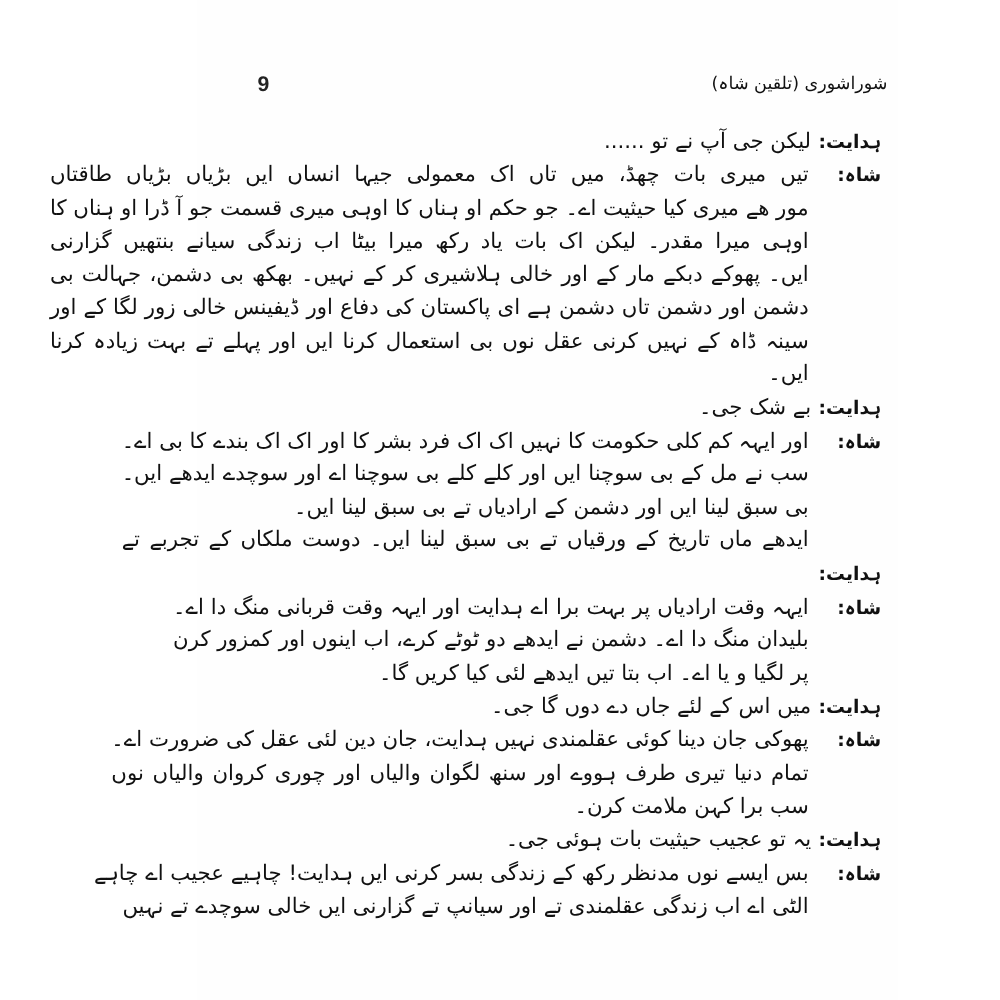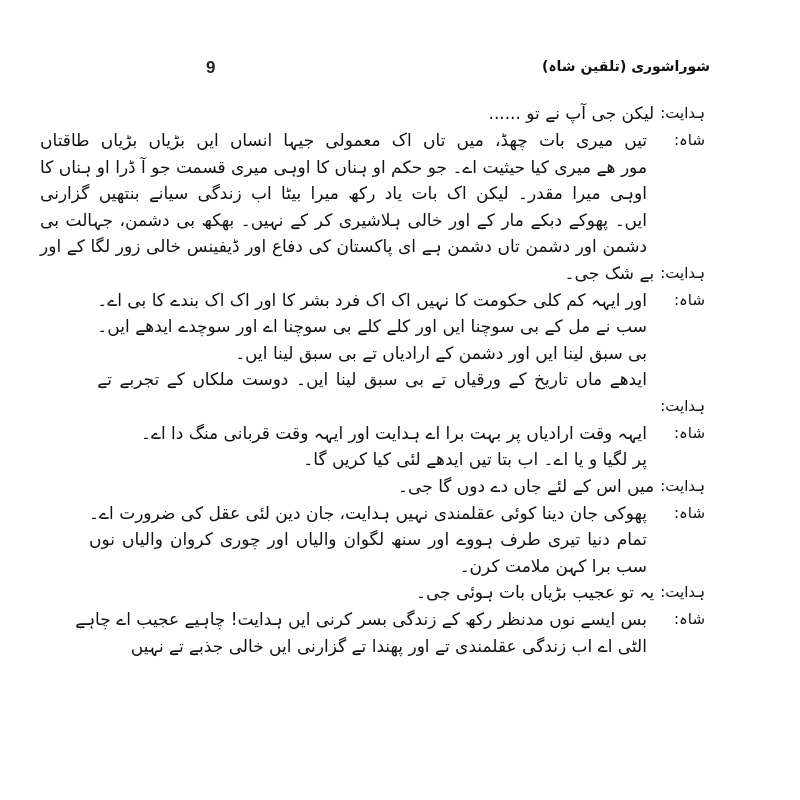--- a/index.html
+++ b/index.html
@@ -2,24 +2,24 @@
 <html><head>
 <meta charset="utf-8">
 <style>
   html, body { margin:0; padding:0; }
   body { width:800px; height:800px; background:#ffffff; position:relative; overflow:hidden;
          font-family:"DejaVu Sans", sans-serif; color:#111; }
   .page { position:absolute; left:158px; top:0; width:560px; height:800px; background:#fefefe; }
   .header { position:absolute; top:58px; left:160px; width:550px; height:30px; }
   .page-num { position:absolute; left:46px; top:0; font-family:"Liberation Sans", sans-serif;
               font-size:17px; font-weight:bold; color:#222; }
-  .running-title { position:absolute; right:0; top:0; direction:rtl; font-size:14px; font-weight:bold; color:#111; }
+  .running-title { position:absolute; right:0; top:0; direction:rtl; font-size:14px; font-weight:normal; color:#111; }
   .body { position:absolute; top:100px; left:160px; width:545px; direction:rtl; }
   .turn { display:flex; flex-direction:row; align-items:flex-start; }
-  .speaker { width:58px; flex:0 0 58px; font-weight:normal; font-size:15px; line-height:27px; white-space:nowrap; }
+  .speaker { width:58px; flex:0 0 58px; font-weight:bold; font-size:15px; line-height:27px; white-space:nowrap; }
   .speaker.h { width:auto; flex:0 0 auto; padding-left:6px; }
   .lines { flex:1; }
   .line { font-size:17px; line-height:26.5px; white-space:nowrap; text-align:justify; text-align-last:justify; }
   .line.last { text-align-last:right; }
   .hturn .line { text-align-last:right; }
 </style>
 </head>
 <body>
 
 <div class="page"></div>
@@ -39,20 +39,22 @@
   </div>
 
   <div class="turn">
     <span class="speaker">شاہ:</span>
     <div class="lines">
       <div class="line">تیں میری بات چھڈ، میں تاں اک معمولی جیہا انساں ایں بڑیاں بڑیاں طاقتاں</div>
       <div class="line">مور ھے میری کیا حیثیت اے۔ جو حکم او ہناں کا اوہی میری قسمت جو آ ڈرا او ہناں کا</div>
       <div class="line">اوہی میرا مقدر۔ لیکن اک بات یاد رکھ میرا بیٹا اب زندگی سیانے بنتھیں گزارنی</div>
       <div class="line">ایں۔ پھوکے دبکے مار کے اور خالی ہلاشیری کر کے نہیں۔ بھکھ بی دشمن، جہالت بی</div>
       <div class="line">دشمن اور دشمن تاں دشمن ہے ای پاکستان کی دفاع اور ڈیفینس خالی زور لگا کے اور</div>
+      <div class="line">سینہ ڈاہ کے نہیں کرنی عقل نوں بی استعمال کرنا ایں اور پہلے تے بہت زیادہ کرنا</div>
+      <div class="line last">ایں۔</div>
     </div>
   </div>
 
   <div class="turn hturn">
     <span class="speaker h">ہدایت:</span>
     <div class="lines">
         <div class="line">بے شک جی۔</div>
       </div>
   </div>
 
@@ -67,20 +69,21 @@
   </div>
 
   <div class="turn hturn">
     <span class="speaker h">ہدایت:</span>
   </div>
 
   <div class="turn">
     <span class="speaker">شاہ:</span>
     <div class="lines">
       <div class="line">ایہہ وقت ارادیاں پر بہت برا اے ہدایت اور ایہہ وقت قربانی منگ دا اے۔</div>
+      <div class="line">بلیدان منگ دا اے۔ دشمن نے ایدھے دو ٹوٹے کرے، اب اینوں اور کمزور کرن</div>
       <div class="line last">پر لگیا و یا اے۔ اب بتا تیں ایدھے لئی کیا کریں گا۔</div>
     </div>
   </div>
 
   <div class="turn hturn">
     <span class="speaker h">ہدایت:</span>
     <div class="lines">
         <div class="line">میں اس کے لئے جاں دے دوں گا جی۔</div>
       </div>
   </div>
@@ -90,24 +93,24 @@
     <div class="lines">
       <div class="line">پھوکی جان دینا کوئی عقلمندی نہیں ہدایت، جان دین لئی عقل کی ضرورت اے۔</div>
       <div class="line">تمام دنیا تیری طرف ہووے اور سنھ لگوان والیاں اور چوری کروان والیاں نوں</div>
       <div class="line last">سب برا کہن ملامت کرن۔</div>
     </div>
   </div>
 
   <div class="turn hturn">
     <span class="speaker h">ہدایت:</span>
     <div class="lines">
-        <div class="line">یہ تو عجیب بڑیاں بات ہوئی جی۔</div>
+        <div class="line">یہ تو عجیب حیثیت بات ہوئی جی۔</div>
       </div>
   </div>
 
   <div class="turn">
     <span class="speaker">شاہ:</span>
     <div class="lines">
       <div class="line">بس ایسے نوں مدنظر رکھ کے زندگی بسر کرنی ایں ہدایت! چاہیے عجیب اے چاہے</div>
-      <div class="line last">الٹی اے اب زندگی عقلمندی تے اور پھندا تے گزارنی ایں خالی جذبے تے نہیں</div>
+      <div class="line last">الٹی اے اب زندگی عقلمندی تے اور سیانپ تے گزارنی ایں خالی سوچدے تے نہیں</div>
     </div>
   </div>
 </div>
 
 </body></html>

